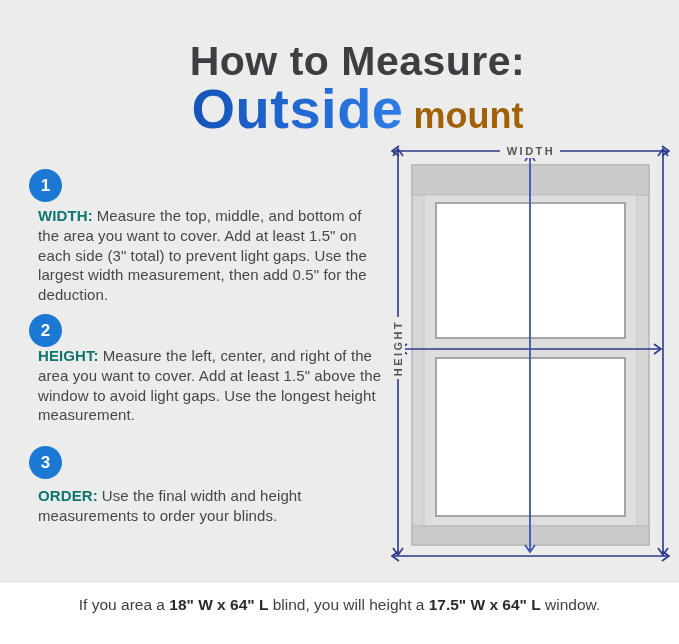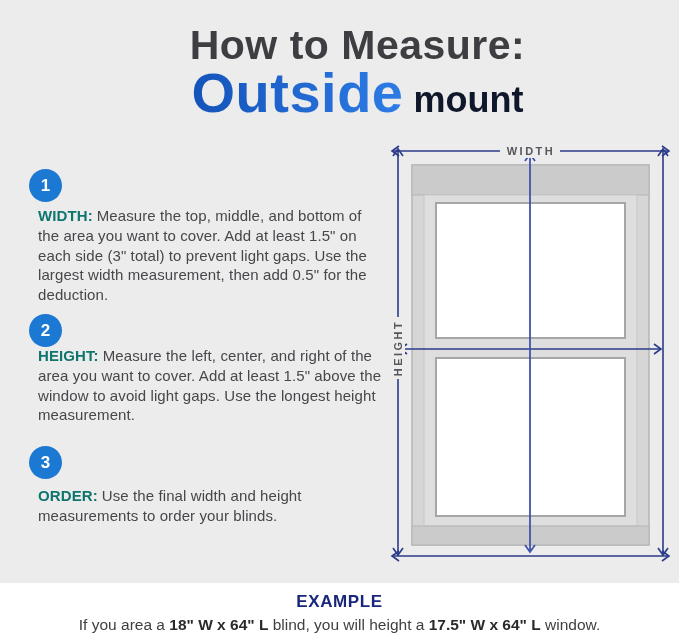--- a/index.html
+++ b/index.html
@@ -7,21 +7,21 @@
   .page{position:relative;width:679px;height:644px;background:#fff;}
   .gray-bg{position:absolute;left:0;top:0;width:679px;height:583px;background:#ececec;}
 
   
   .header{position:absolute;top:22px;left:0;right:0;text-align:center;}
   .title-line1{display:block;font-size:41px;line-height:46px;font-weight:700;color:#3e3e42;letter-spacing:.5px;}
   .title-line2{display:block;line-height:50px;}
   .title-highlight{font-size:56px;font-weight:700;letter-spacing:.5px;
     background:linear-gradient(90deg,#1453ba,#2e7ce6);
     -webkit-background-clip:text;background-clip:text;color:transparent;-webkit-text-fill-color:transparent;}
-  .title-suffix{font-size:36px;font-weight:700;color:#0f172a;margin-left:10px;}
+  .title-suffix{font-size:36px;font-weight:700;color:#a16207;margin-left:10px;}
 
   
   .badge{position:absolute;width:33px;height:33px;border-radius:50%;background:#1b78d3;
     color:#fff;font-size:17px;font-weight:700;display:flex;align-items:center;justify-content:center;}
   .badge-1{left:29px;top:169px;}
   .badge-2{left:29px;top:314px;}
   .badge-3{left:29px;top:446px;}
   .step-text{position:absolute;left:38px;font-size:15px;line-height:19.8px;color:#47474b;margin:0;letter-spacing:.1px;}
   .step-text-1{top:206px;width:340px;}
   .step-text-2{top:346px;width:352px;}
@@ -47,21 +47,21 @@
   .ex-text{font-size:15.5px;color:#3f3f43;margin:4px 0 0;}
   .ex-b{font-weight:700;color:#2a2a2e;}
 </style>
 </head>
 <body>
 
 <div class="page">
   <div class="gray-bg"></div>
 
   <header class="header">
-    <h1 style="margin:0;font-weight:normal;padding-left:36px;">
+    <h1 style="margin:16px;font-weight:normal;padding-left:36px;">
       <span class="title-line1">How to Measure:</span>
       <span class="title-line2"><span class="title-highlight">Outside</span><span class="title-suffix">mount</span></span>
     </h1>
   </header>
 
   <section>
     <div class="badge badge-1">1</div>
     <p class="step-text step-text-1"><span class="step-label">WIDTH:</span><span>Measure the top, middle, and bottom of the area you want to cover. Add at least 1.5" on each side (3" total) to prevent light gaps. Use the largest width measurement, then add 0.5" for the deduction.</span></p>
 
     <div class="badge badge-2">2</div>
@@ -101,16 +101,15 @@
       </g>
 
       <rect class="lblbg" x="112" y="3" width="60" height="14"></rect>
       <text class="diag-label" x="143" y="14" text-anchor="middle">WIDTH</text>
       <rect class="lblbg" x="3" y="176" width="14" height="62"></rect>
       <text class="diag-label" x="10" y="211" text-anchor="middle" transform="rotate(-90 10 207)">HEIGHT</text>
     </svg>
   </figure>
 
   <footer class="example">
-    <p class="ex-head">EXAMPLE</p>
     <p class="ex-text"><span>If you area a </span><span class="ex-b">18" W x 64" L</span><span> blind, you will height a </span><span class="ex-b">17.5" W x 64" L</span><span> window.</span></p>
   </footer>
 </div>
 
 </body></html>

